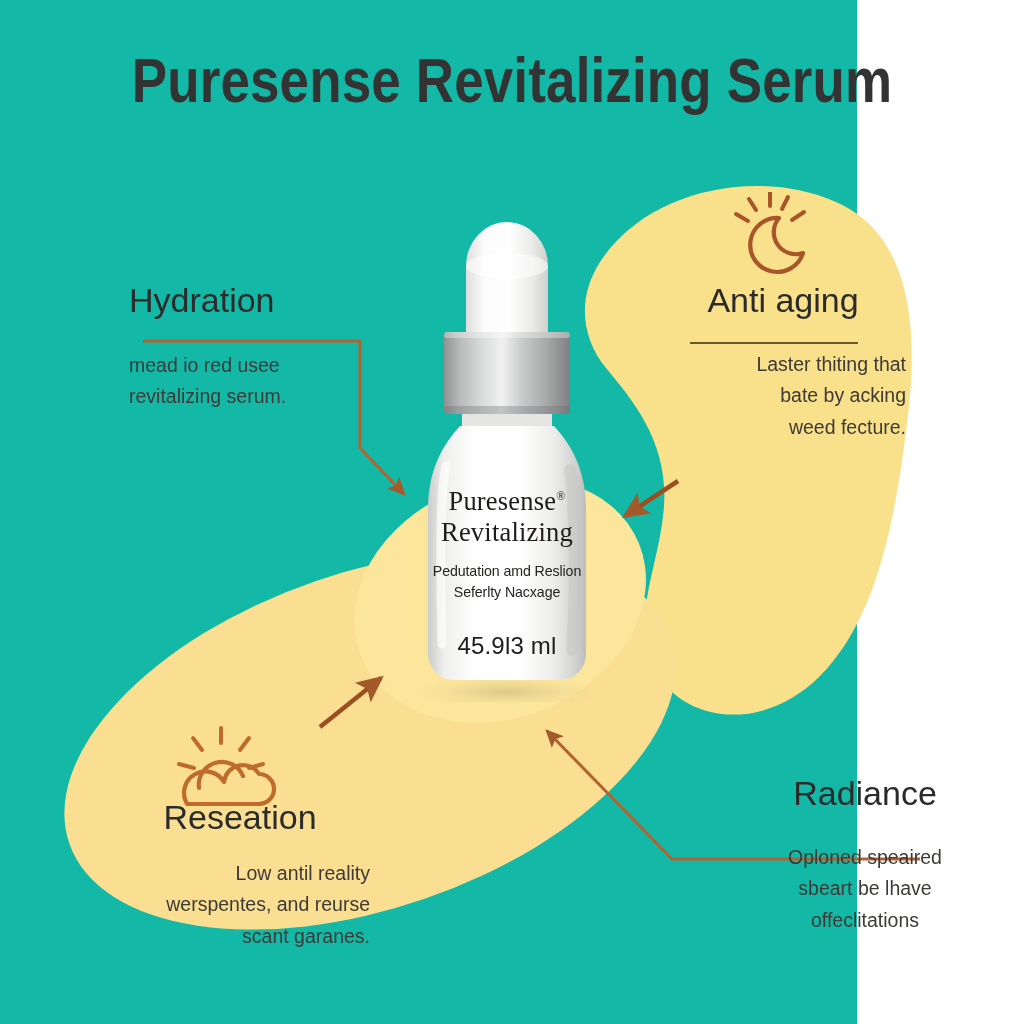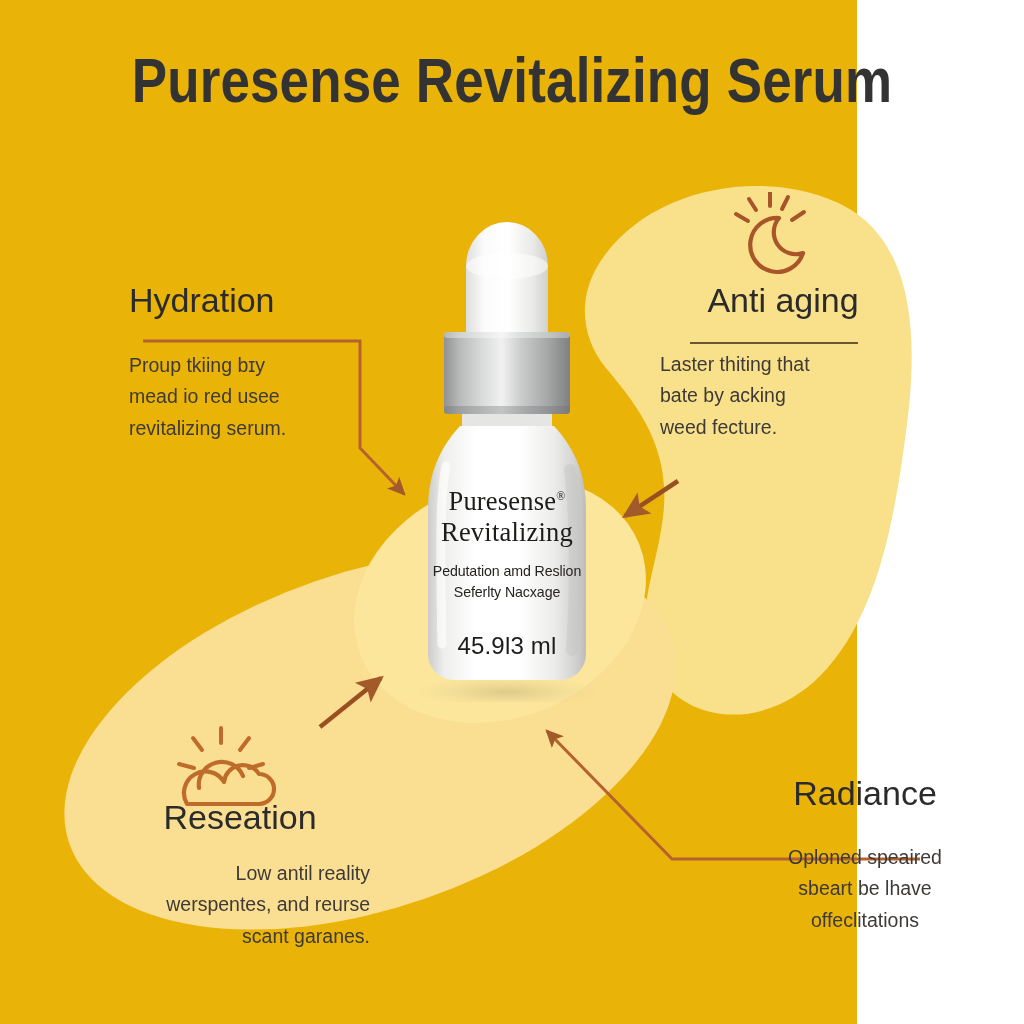--- a/index.html
+++ b/index.html
@@ -5,21 +5,21 @@
   * { box-sizing: border-box; margin: 0; padding: 0; }
   html, body {
     width: 1024px; height: 1024px;
     background: #ffffff;
     font-family: "Liberation Sans", sans-serif;
     overflow: hidden;
   }
   #stage {
     position: relative;
     width: 857px; height: 1024px;
-    background: #eab308;
+    background: #14b8a6;
   }
 
   
   #blob-layer { position: absolute; inset: 0; width: 1024px; height: 1024px; }
 
   
   #title {
     position: absolute;
     left: 0; top: 44px;
     width: 1024px;
@@ -54,21 +54,21 @@
   }
 
   
   #feature-hydration { left: 129px; top: 283px; width: 250px; }
   #feature-hydration .f-title { text-align: left; }
   #feature-hydration .f-body { text-align: left; margin-top: 31px; }
 
   
   #feature-antiaging { left: 660px; top: 283px; width: 246px; }
   #feature-antiaging .f-title { text-align: center; }
-  #feature-antiaging .f-body { text-align: left; margin-top: 30px; }
+  #feature-antiaging .f-body { text-align: right; margin-top: 30px; }
 
   
   #feature-reseation { left: 110px; top: 800px; width: 260px; }
   #feature-reseation .f-title { text-align: center; }
   #feature-reseation .f-body { text-align: right; margin-top: 22px; }
 
   
   #feature-radiance { left: 740px; top: 776px; width: 250px; }
   #feature-radiance .f-title { text-align: center; }
   #feature-radiance .f-body { text-align: center; margin-top: 30px; }
@@ -260,21 +260,20 @@
         <div class="lbl-desc">Pedutation amd Reslion</div>
         <div class="lbl-desc">Seferlty Nacxage</div>
       </div>
       <div id="bottle-vol" class="lbl-vol">45.9l3 ml</div>
     </div>
   </div>
 
   <div class="feature" id="feature-hydration">
     <div class="f-title">Hydration</div>
     <div class="f-body">
-      <div>Proup tkiing bɪy</div>
       <div>mead io red usee</div>
       <div>revitalizing serum.</div>
     </div>
   </div>
 
   <div class="feature" id="feature-antiaging">
     <div class="f-title">Anti aging</div>
     <div class="f-body">
       <div>Laster thiting that</div>
       <div>bate by acking</div>

